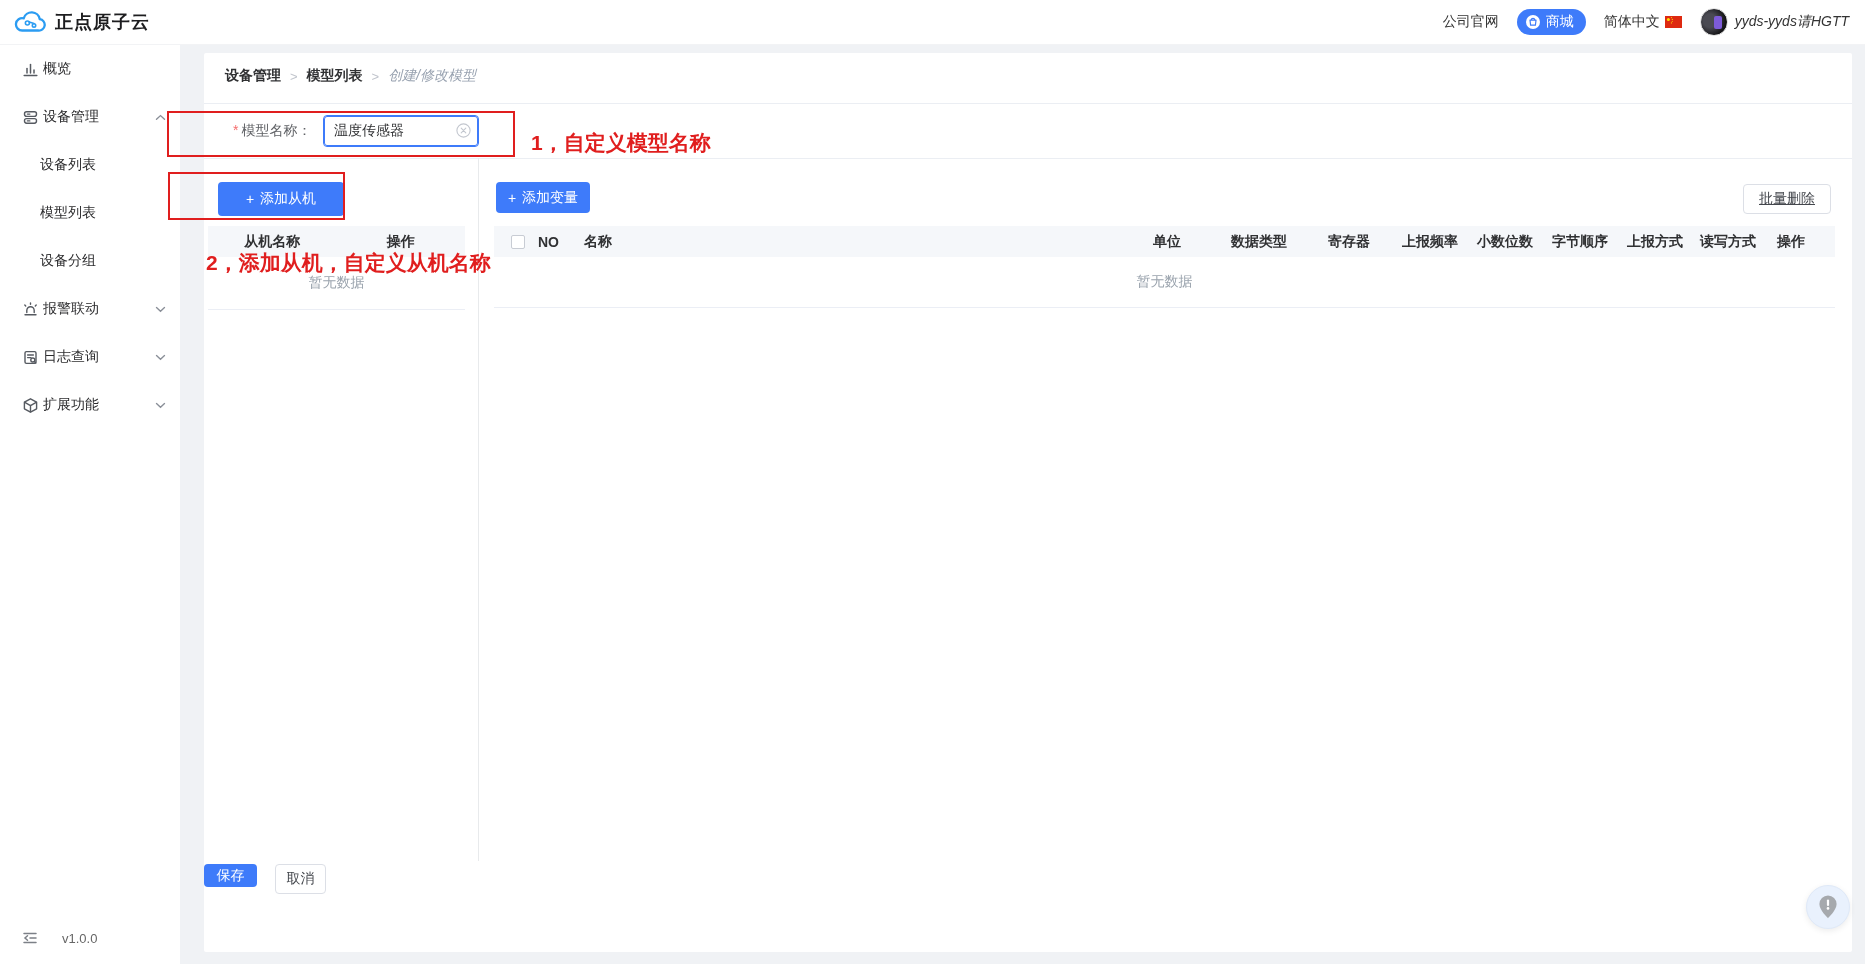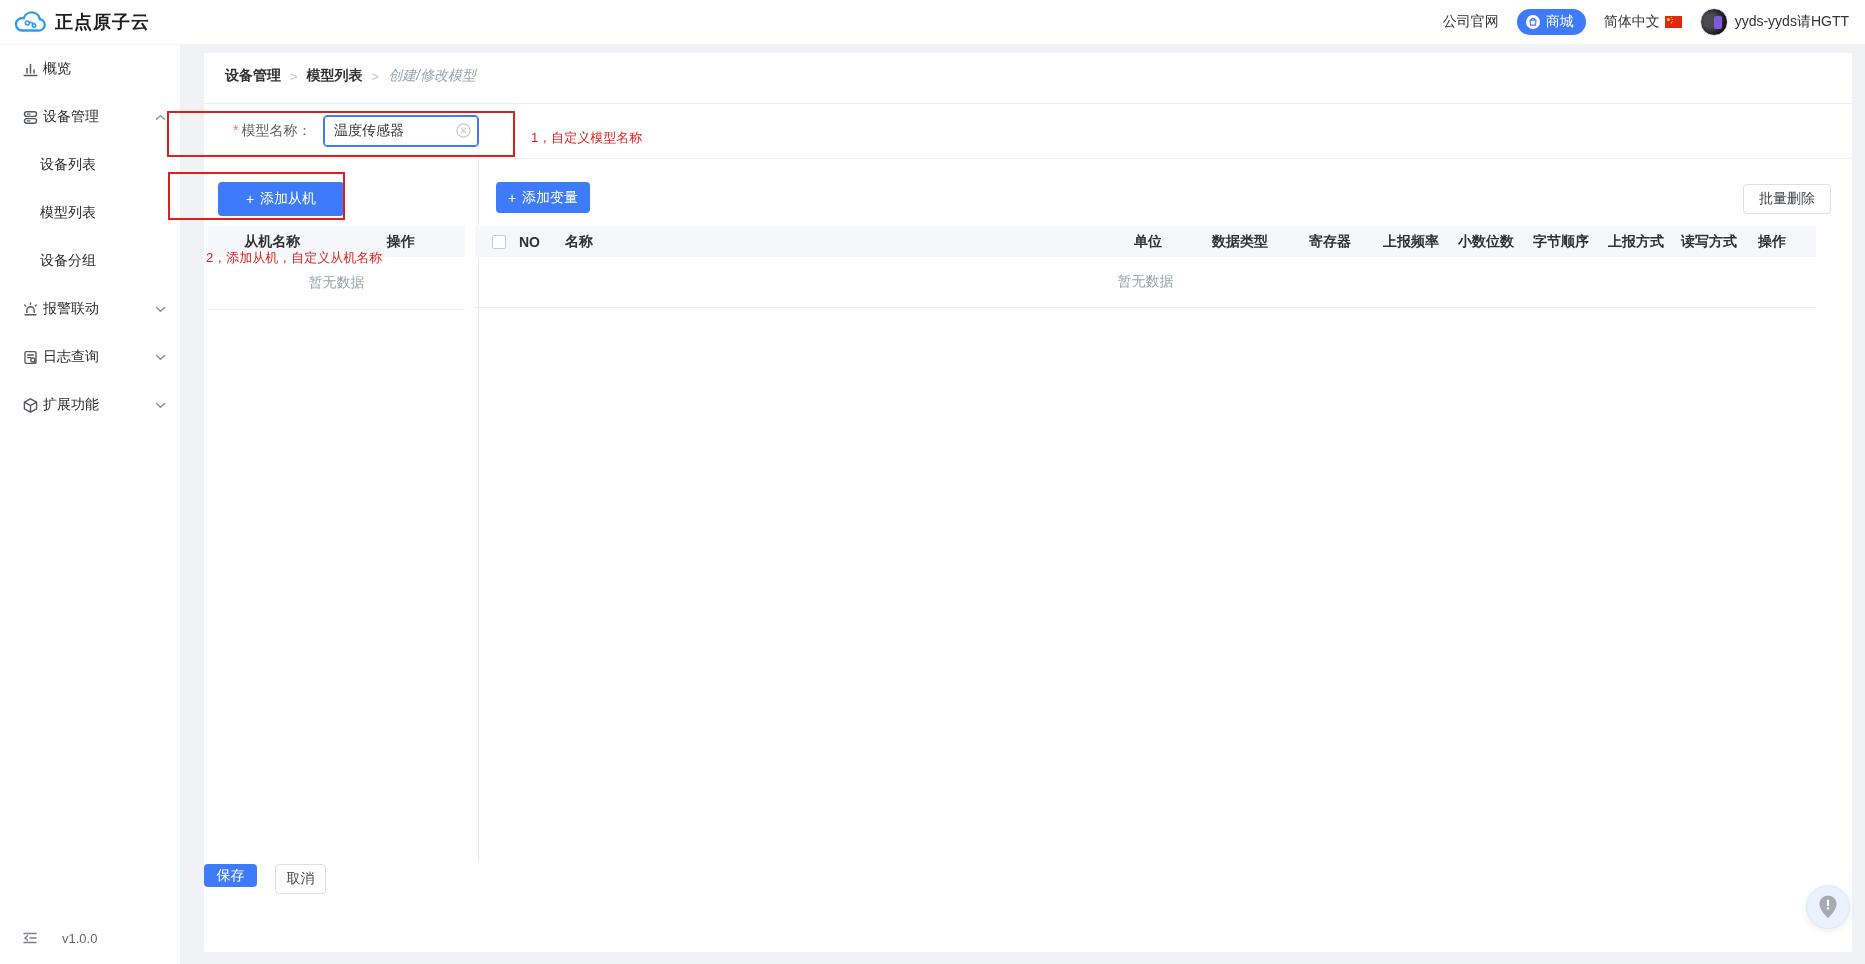--- a/index.html
+++ b/index.html
@@ -18,21 +18,21 @@
   }
   .brand { display:flex; align-items:center; gap:9px; }
   .brand-title { font-size:18px; font-weight:bold; color:#1d1d1f; letter-spacing:1px; }
   .topbar-right { display:flex; align-items:center; gap:18px; }
   .top-link { color:#333; cursor:pointer; }
   .mall-pill {
     background:#3e7bfa; color:#fff; border-radius:14px; height:26px;
     display:flex; align-items:center; gap:5px; padding:0 12px 0 8px; cursor:pointer;
   }
   .lang { display:flex; align-items:center; gap:5px; cursor:pointer; color:#333; }
-  .userbox { display:flex; align-items:center; gap:7px; cursor:pointer; }
+  .userbox { display:flex; align-items:center; gap:7px; cursor:pointer;font-style:italic; }
   .avatar {
     width:28px; height:28px; border-radius:50%;
     background:radial-gradient(circle at 35% 45%, #4a4a52 0 30%, #141416 70%);
     position:relative; overflow:hidden; border:1px solid #e2e2e2;
   }
   .avatar::after {
     content:""; position:absolute; left:13px; top:7px; width:8px; height:13px;
     background:#7d5bd8; border-radius:2px;
   }
   .username { color:#333; }
@@ -87,54 +87,54 @@
     font-size:14px; font-family:inherit; cursor:pointer;
     display:flex; align-items:center; justify-content:center; gap:6px;
   }
   .btn-plain {
     background:#fff; color:#44474d; border:1px solid #dcdfe6; border-radius:4px;
     font-size:14px; font-family:inherit; cursor:pointer;
     display:flex; align-items:center; justify-content:center;
   }
   .add-slave-btn { position:absolute; left:14px; top:129px; width:126px; height:34px; }
   .add-var-btn  { position:absolute; left:292px; top:129px; width:94px; height:31px; }
-  .batch-del-btn{ position:absolute; left:1539px; top:131px; width:88px; height:30px; }
+  .batch-del-btn{ position:absolute; left:1539px; top:131px; width:88px; height:30px;text-decoration:underline; }
   .save-btn   { position:absolute; left:0;  top:811px; width:53px; height:23px; }
   .cancel-btn { position:absolute; left:71px; top:811px; width:51px; height:30px; }
 
   
   .slave-table { position:absolute; left:4px; top:173px; width:257px; }
   .slave-thead { display:flex; height:31px; background:#f5f7fa; align-items:center; }
   .slave-th { flex:1; text-align:center; font-weight:bold; color:#303133; font-size:14px; }
   .slave-empty {
     height:53px; display:flex; align-items:center; justify-content:center;
     color:#9aa3ad; border-bottom:1px solid #ebeef5; font-size:14px;
   }
 
   
-  .var-table { position:absolute; left:271px; top:173px; width:1341px; }
+  .var-table { position:absolute; left:290px; top:173px; width:1341px; }
   .var-thead { display:flex; height:31px; background:#f5f7fa; align-items:center; padding-left:17px; }
   .var-th { font-weight:bold; color:#303133; font-size:14px; white-space:nowrap; }
   .checkbox {
     width:14px; height:14px; border:1px solid #c8ccd4; border-radius:2px;
     background:#fff; margin-right:13px; cursor:pointer; flex:0 0 auto;
   }
   .w-no{width:46px;} .w-name{flex:1;} .w-unit{width:78px;} .w-dtype{width:97px;}
   .w-reg{width:74px;} .w-freq{width:75px;} .w-dec{width:75px;} .w-border{width:75px;}
   .w-rmode{width:73px;} .w-rw{width:77px;} .w-op{width:58px;}
   .var-empty {
     height:51px; display:flex; align-items:center; justify-content:center;
     color:#9aa3ad; border-bottom:1px solid #ebeef5; font-size:14px;
   }
 
   
   .anno-rect { position:absolute; border:2px solid #e01e1e; z-index:9; pointer-events:none; }
   .anno-rect-1 { left:167px; top:111px; width:348px; height:46px; }
   .anno-rect-2 { left:168px; top:172px; width:177px; height:48px; }
-  .anno-text { position:absolute; color:#e01e1e; font-weight:normal; font-size:13px; z-index:9; white-space:nowrap; }
+  .anno-text { position:absolute; color:#e01e1e; font-weight:bold; font-size:21px; z-index:9; white-space:nowrap; }
   .anno-text-1 { left:531px; top:129px; }
   .anno-text-2 { left:206px; top:249px; }
 
   
   .float-pin {
     position:absolute; left:1806px; top:885px; width:44px; height:44px;
     border-radius:50%; background:#e9f1fd; border:1px solid #dfe9f8;
     display:flex; align-items:center; justify-content:center; cursor:pointer;
     box-shadow:0 2px 6px rgba(0,0,0,0.08); z-index:6;
   }

